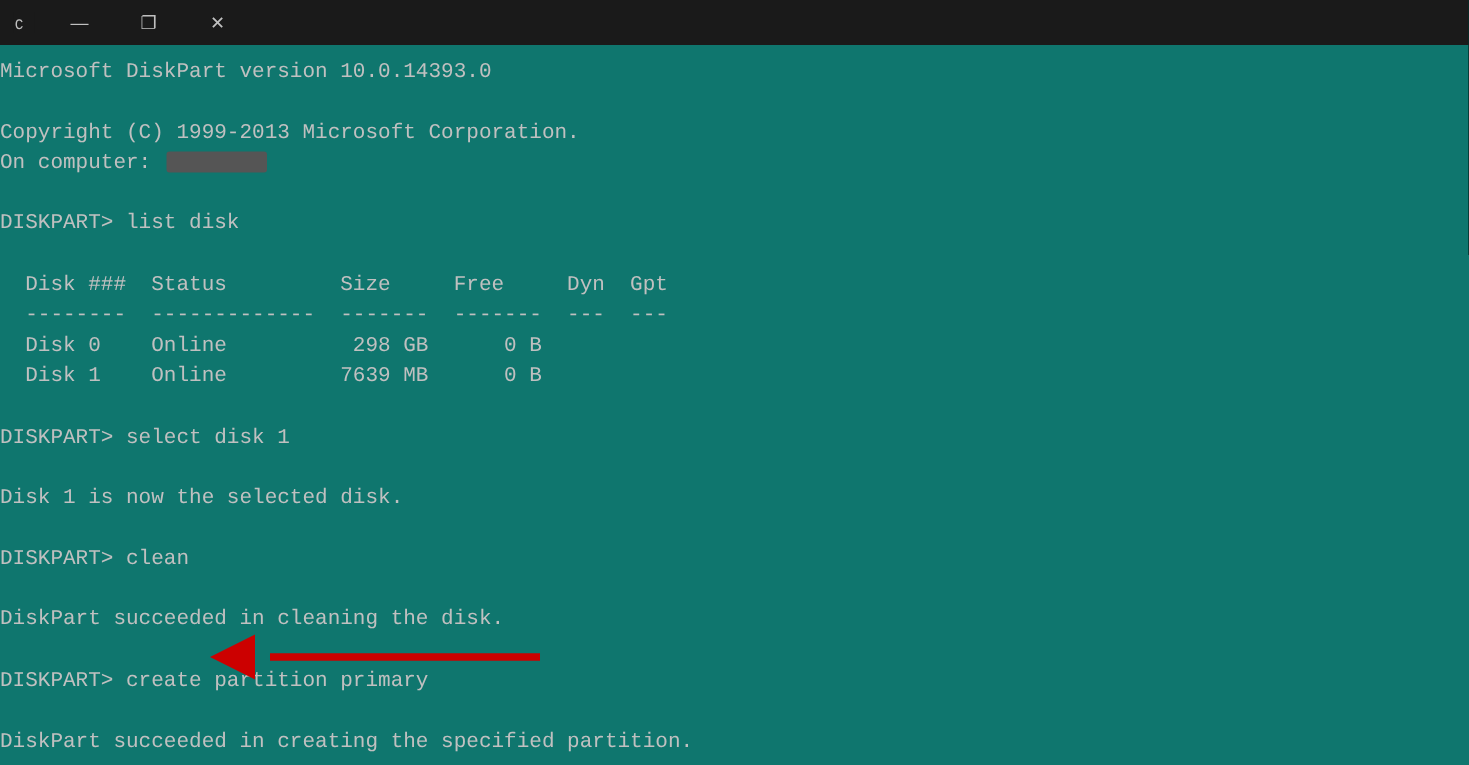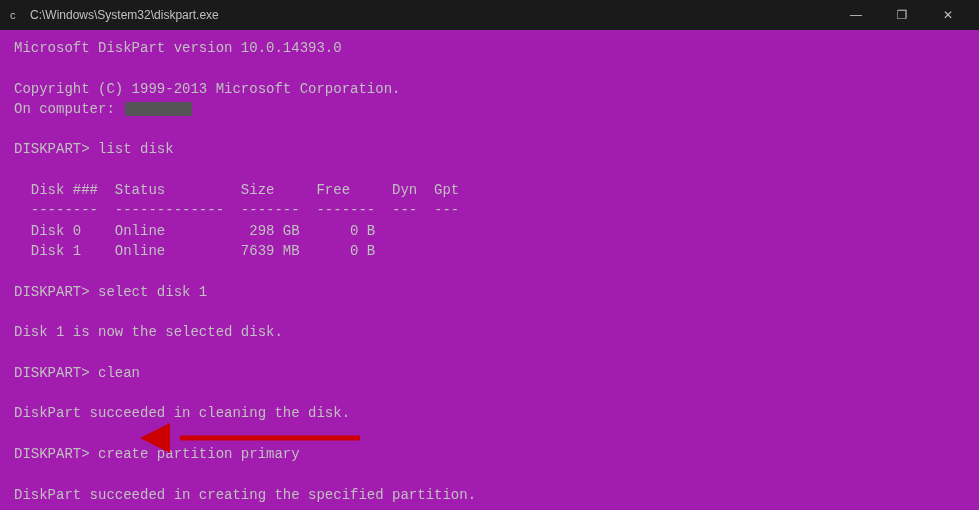--- a/index.html
+++ b/index.html
@@ -69,23 +69,23 @@
       cursor: pointer;
       color: #c0c0c0;
       font-size: 12px;
       font-family: 'Segoe UI', Arial, sans-serif;
       background: transparent;
       border: none;
     }
 
     .terminal {
       flex: 1;
-      background: #a21caf;
+      background: #0f766e;
       color: #c0c0c0;
-      padding: 8px 14px;
+      padding: 8px 0;
       font-size: 14px;
       line-height: 1.4;
       overflow: hidden;
       position: relative;
     }
 
     .terminal pre {
       font-family: 'Courier New', Courier, monospace;
       font-size: 14px;
       color: #c0c0c0;
@@ -122,21 +122,20 @@
 
 <div class="window">
 
   <div class="title-bar">
     <div class="title-bar-icon">
       <svg viewBox="0 0 16 16" fill="none">
         <rect width="16" height="16" fill="#1a1a1a"></rect>
         <text x="1" y="13" font-size="11" fill="#c0c0c0" font-family="Courier New">C</text>
       </svg>
     </div>
-    <span class="title-bar-text">C:\Windows\System32\diskpart.exe</span>
     <div class="title-bar-controls">
       <button class="title-bar-btn">—</button>
       <button class="title-bar-btn">❐</button>
       <button class="title-bar-btn close">✕</button>
     </div>
   </div>
 
   <div class="terminal">
     <pre><span>Microsoft DiskPart version 10.0.14393.0</span>
 

